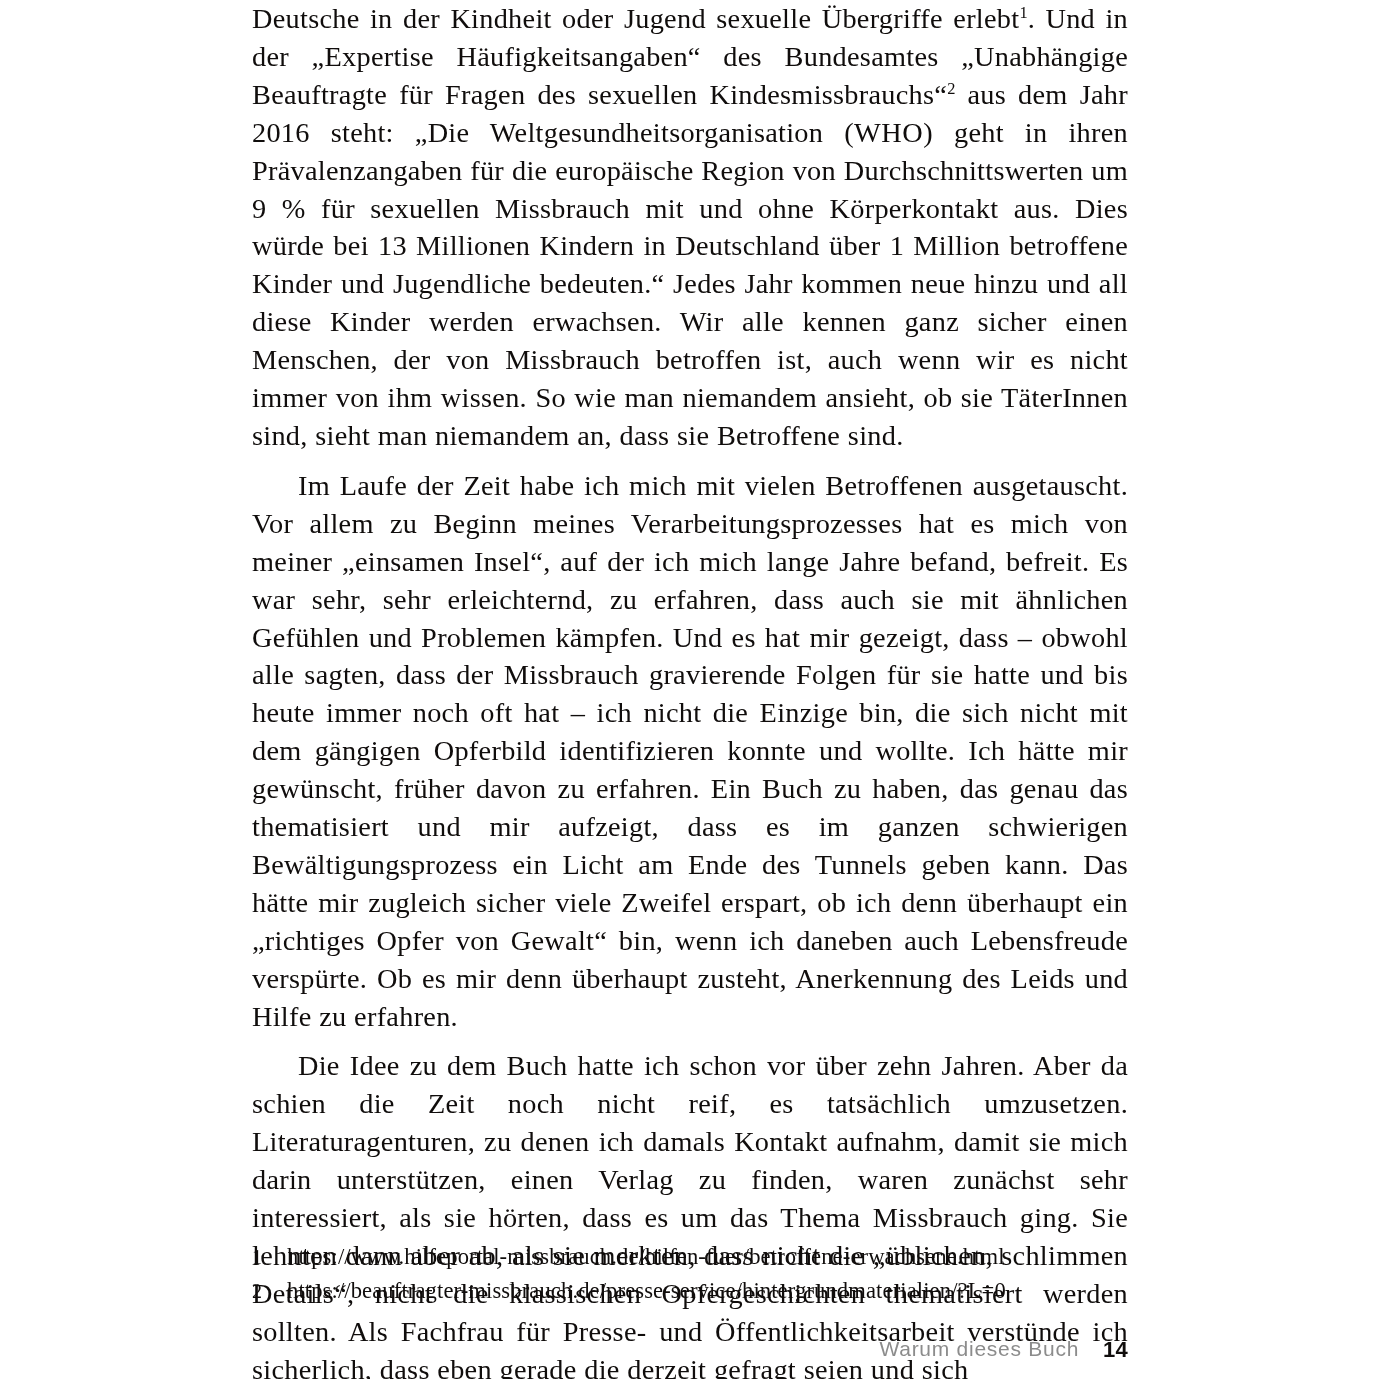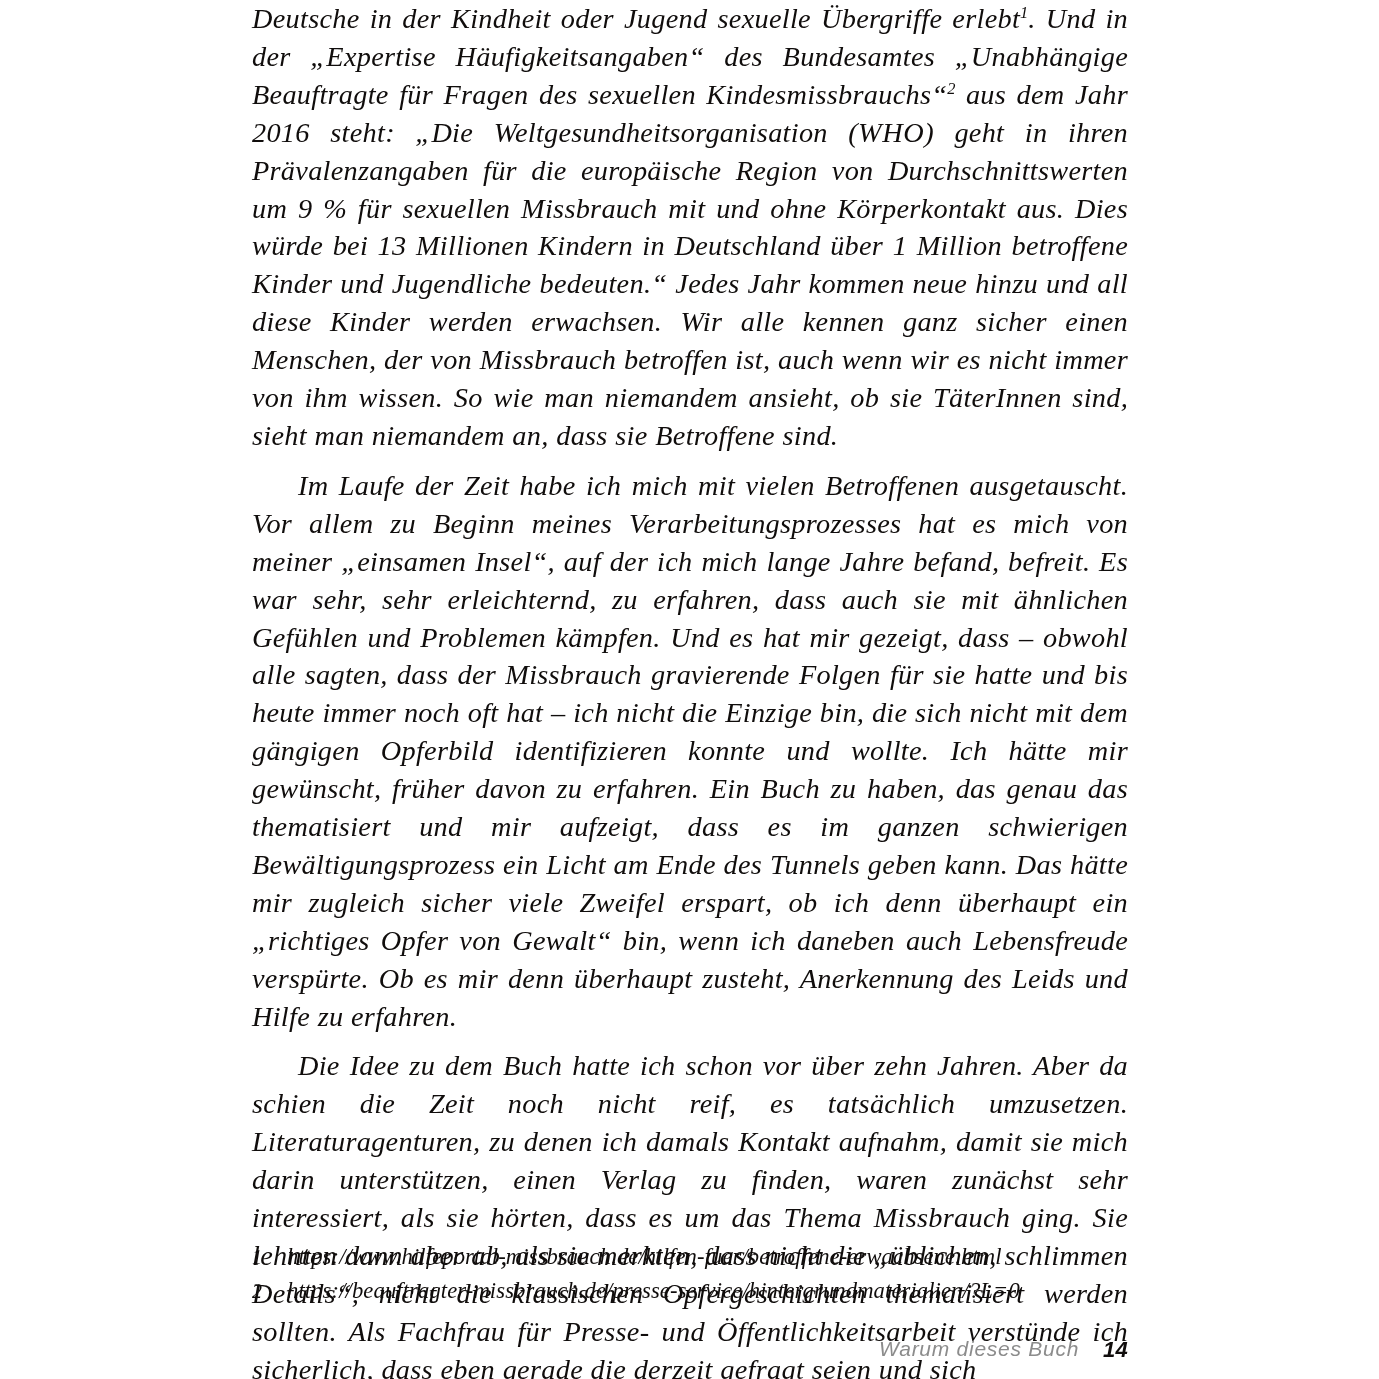--- a/index.html
+++ b/index.html
@@ -11,21 +11,20 @@
 
   .page {
     position: relative;
     width: 1379px;
     height: 1379px;
     background: #ffffff;
     overflow: hidden;
     box-sizing: border-box;
     font-family: "Liberation Serif", "DejaVu Serif", serif;
     color: #100d0c;
-    font-style: italic;
   }
 
   
   .text-column {
     position: absolute;
     left: 252px;
     top: 0px;
     width: 876px;
   }
 

